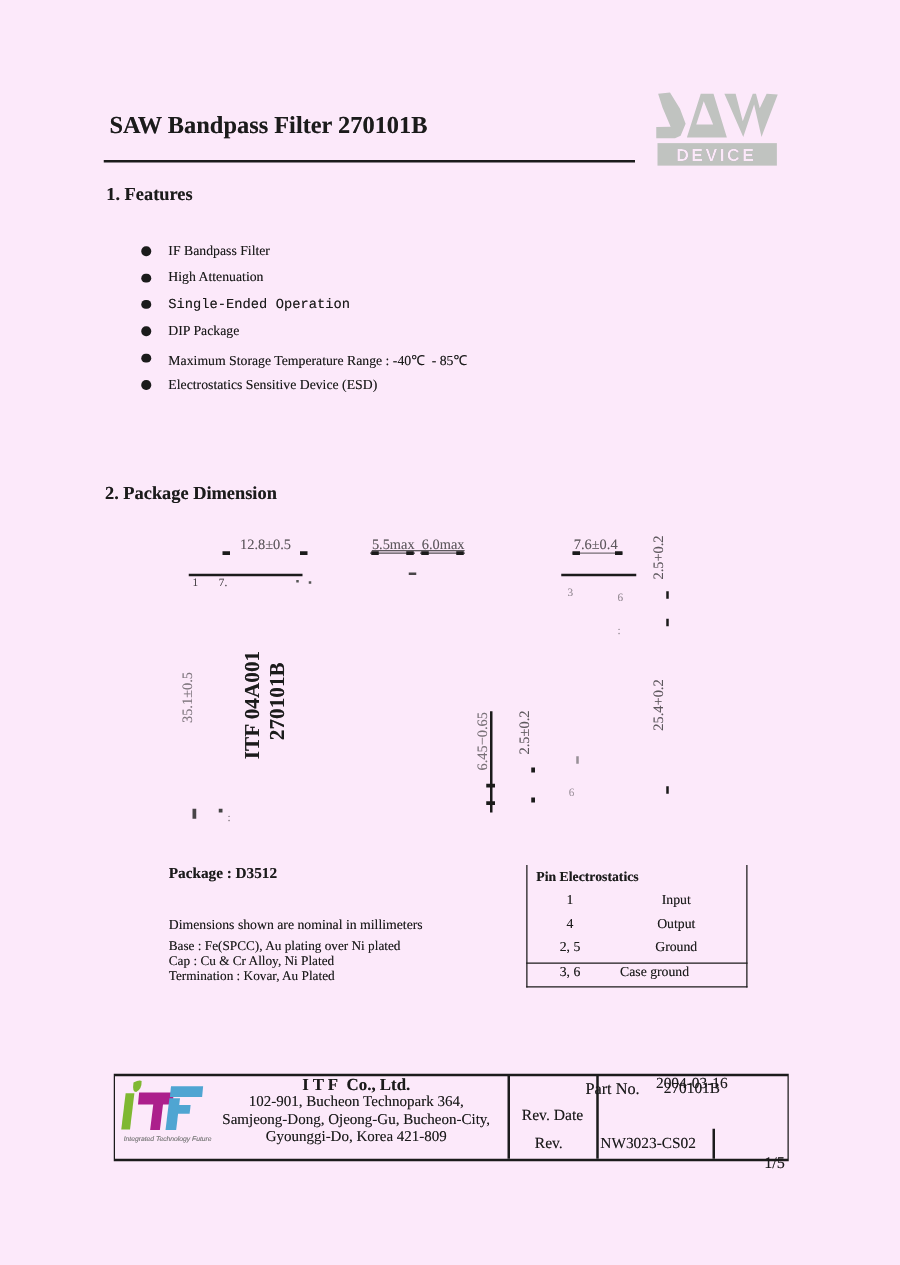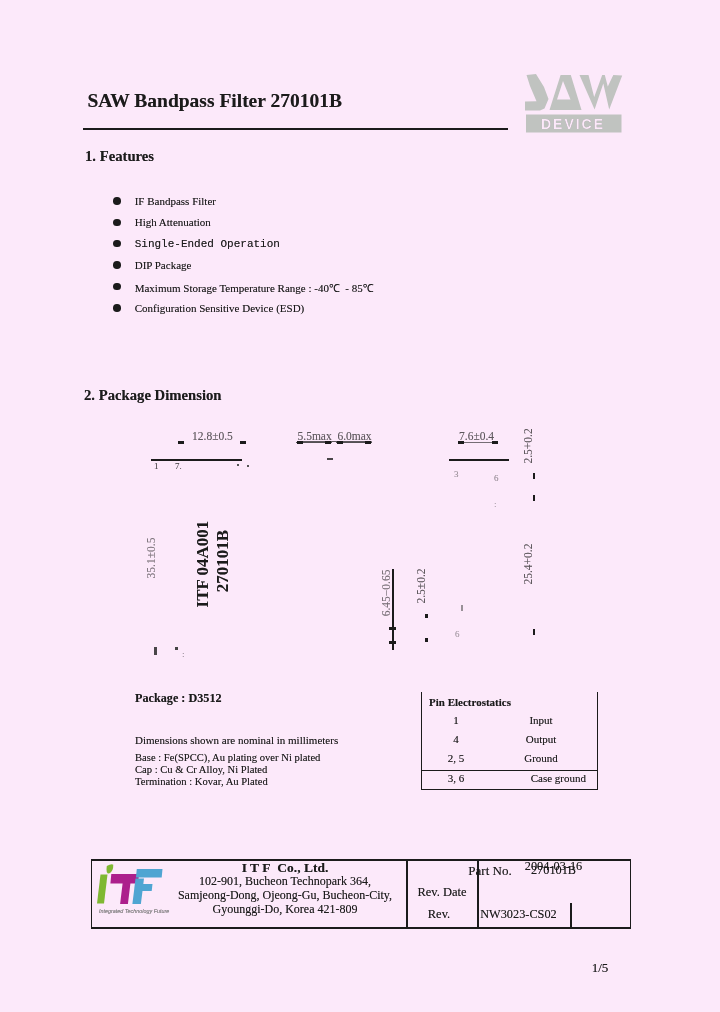--- a/index.html
+++ b/index.html
@@ -36,21 +36,21 @@
 <div class="feat" style="top:194.8px;">IF Bandpass Filter</div>
 <div class="dot" style="top:218.5px;"></div>
 <div class="feat" style="top:216.2px;">High Attenuation</div>
 <div class="dot" style="top:239.9px;"></div>
 <div class="feat" style="top:237.6px;font-family:Liberation Mono, monospace;">Single-Ended Operation</div>
 <div class="dot" style="top:261.3px;"></div>
 <div class="feat" style="top:259px;">DIP Package</div>
 <div class="dot" style="top:282.7px;"></div>
 <div class="feat" style="top:280.4px;">Maximum Storage Temperature Range : -40℃&nbsp; - 85℃</div>
 <div class="dot" style="top:304.1px;"></div>
-<div class="feat" style="top:301.8px;">Configuration Sensitive Device (ESD)</div>
+<div class="feat" style="top:301.8px;">Electrostatics Sensitive Device (ESD)</div>
 
 <div class="abs" style="left:84px;top:386.5px;font-size:14.7px;font-weight:bold;">2. Package Dimension</div>
 
 <div class="abs dim" style="left:192px;top:430.3px;">12.8±0.5</div>
 
 <div class="abs" style="left:178px;top:441px;width:6px;height:3px;background:#1b1b1b;"></div>
 <div class="abs" style="left:240px;top:441px;width:6px;height:3px;background:#1b1b1b;"></div>
 
 <div class="abs" style="left:151px;top:459px;width:91px;height:2px;background:#1b1b1b;"></div>
 
@@ -131,21 +131,21 @@
 
 <div class="abs" style="left:436px;top:732.7px;width:40px;font-size:11px;text-align:center;">4</div>
 <div class="abs" style="left:496px;top:732.7px;width:90px;font-size:11px;text-align:center;">Output</div>
 
 <div class="abs" style="left:436px;top:751.7px;width:40px;font-size:11px;text-align:center;">2, 5</div>
 <div class="abs" style="left:496px;top:751.7px;width:90px;font-size:11px;text-align:center;">Ground</div>
 
 <div class="abs" style="left:421px;top:769.8px;width:177px;height:1.5px;background:#1b1b1b;"></div>
 
 <div class="abs" style="left:436px;top:771.9px;width:40px;font-size:11px;text-align:center;">3, 6</div>
-<div class="abs" style="left:496px;top:771.9px;width:90px;font-size:11px;text-align:right;font-family:Liberation Serif, serif;">Case ground</div>
+<div class="abs" style="left:496px;top:771.9px;width:90px;font-size:11px;text-align:left;font-family:Liberation Serif, serif;">Case ground</div>
 
 <div class="abs" style="left:91px;top:859px;width:538px;height:65.5px;border-top:2px solid #1b1b1b;border-bottom:2px solid #1b1b1b;border-left:1.2px solid #1b1b1b;border-right:1.6px solid #1b1b1b;"></div>
 
 <div class="abs" style="left:406px;top:860px;width:1.6px;height:66.5px;background:#1b1b1b;"></div>
 
 <div class="abs" style="left:477px;top:860px;width:1.6px;height:66.5px;background:#1b1b1b;"></div>
 
 <div class="abs" style="left:570px;top:903px;width:1.6px;height:23.5px;background:#1b1b1b;"></div>
 
 <svg class="abs" style="left:92px;top:860px;" width="100" height="60" viewBox="0 0 100 60">
@@ -172,13 +172,13 @@
 <div class="abs" style="left:479px;top:862.6px;width:149px;font-size:12.3px;text-align:center;">270101B</div>
 
 <div class="abs" style="left:407px;top:884.8px;width:70px;font-size:12.5px;text-align:center;">Rev. Date</div>
 
 <div class="abs" style="left:479px;top:859px;width:149px;font-size:12.3px;text-align:center;">2004-03-16</div>
 
 <div class="abs" style="left:404px;top:906.9px;width:70px;font-size:12.5px;text-align:center;">Rev.</div>
 
 <div class="abs" style="left:479px;top:906.9px;width:79px;font-size:12.3px;text-align:center;">NW3023-CS02</div>
 
-<div class="abs" style="left:572px;top:960px;width:56px;font-size:13px;text-align:center;">1/5</div>
+<div class="abs" style="left:572px;top:922px;width:56px;font-size:13px;text-align:right;">1/5</div>
 
 </body></html>

